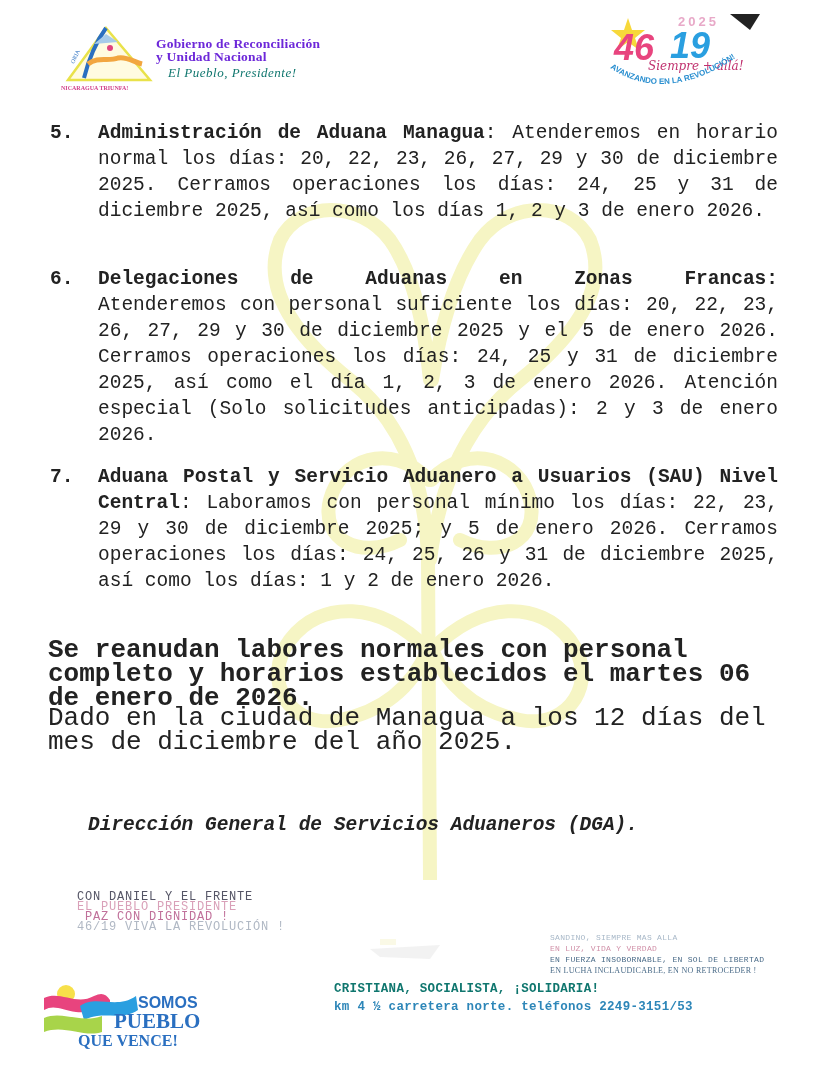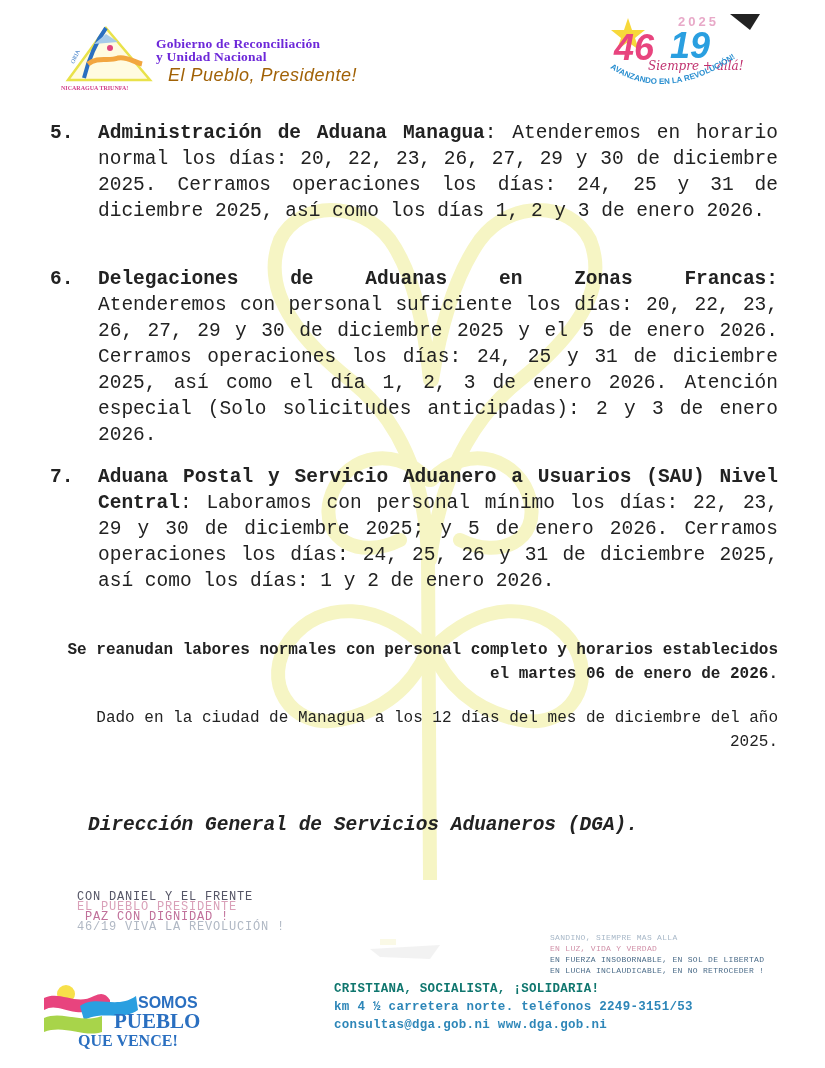--- a/index.html
+++ b/index.html
@@ -5,33 +5,33 @@
   html, body { margin: 0; padding: 0; }
   body {
     width: 825px; height: 1068px; background: #ffffff; position: relative; overflow: hidden;
     font-family: "Liberation Mono", "DejaVu Sans Mono", monospace; color: #222;
   }
   .watermark { position: absolute; left: 200px; top: 180px; width: 460px; height: 700px; z-index: 0; }
   .header { position: absolute; top: 0; left: 0; width: 825px; height: 105px; }
   .gov-logo { position: absolute; left: 58px; top: 22px; width: 105px; height: 70px; }
   .gov-text { position: absolute; left: 156px; top: 37px; }
   .gov-line { font-family: "Liberation Serif", "DejaVu Serif", serif; font-weight: bold; color: #6d28d9; font-size: 13.5px; line-height: 13px; letter-spacing: 0.2px; }
-  .gov-slogan { font-family: Liberation Sans, sans-serif; font-style: italic; color: #a16207; font-size: 18px; margin-top: 2px; margin-left: 12px; letter-spacing: 0.5px; }
+  .gov-slogan { font-family: Liberation Serif, serif; font-style: italic; color: #0f766e; font-size: 13px; margin-top: 2px; margin-left: 12px; letter-spacing: 0.5px; }
   .badge-4619 { position: absolute; left: 600px; top: 8px; width: 165px; height: 90px; }
   .content { position: absolute; left: 0; top: 0; width: 825px; z-index: 1; }
   .item { position: absolute; left: 50px; width: 728px; font-size: 19.5px; line-height: 26px; }
   .item .num { position: absolute; left: 0; top: 0; font-weight: bold; }
   .item .body { margin-left: 48px; text-align: justify; text-align-last: left; }
   .bold { font-weight: bold; }
-  .para { position: absolute; left: 48px; width: 730px; font-size: 16px; line-height: 24px; text-align: right; }
+  .para { position: absolute; left: 48px; width: 730px; font-size: 26px; line-height: 24px; text-align: left; }
   .signature { position: absolute; left: 88px; top: 814px; font-size: 19.5px; font-weight: bold; font-style: italic; }
   .footer-left-text { position: absolute; left: 77px; top: 892px; font-size: 12px; line-height: 10px; letter-spacing: 0.8px; }
   .footer-right-text { position: absolute; left: 550px; top: 932px; font-size: 8px; line-height: 11px; letter-spacing: 0.3px; }
   .fl0 { color: #556; } .fl1 { color: #d9a0b8; } .fl2 { color: #c0709a; padding-left: 8px; } .fl3 { color: #b0b8c4; }
-  .fr0 { color: #a8b8c8; } .fr1 { color: #d090a8; } .fr2 { color: #4a6b88; } .fr3 { color: #4a6b88; }
+  .fr0 { color: #a8b8c8; } .fr1 { color: #d090a8; } .fr2 { color: #4a6b88; } .fr3 { color: #4a6b88; font-family: Liberation Serif, serif; }
   .somos { position: absolute; left: 40px; top: 980px; width: 170px; height: 70px; }
   .contact { position: absolute; left: 334px; top: 980px; font-size: 12.5px; line-height: 18px; font-weight: bold; letter-spacing: 0.3px; }
   .contact .c0 { color: #0f766e; }
   .contact .c1, .contact .c2, .contact .c3 { color: #2d86b8; }
   .footer-emblem { position: absolute; left: 360px; top: 935px; width: 90px; height: 30px; opacity: 0.25; }
 </style>
 </head>
 <body>
 
 <svg class="watermark" viewBox="0 0 460 700">
@@ -118,14 +118,13 @@
   <path d="M40 26 C56 14 76 30 96 16 L98 30 C80 42 64 30 44 40 Z" fill="#2a9fe0"></path>
   <path d="M4 38 C22 30 40 44 62 36 L62 52 C44 58 24 44 4 52 Z" fill="#a8d44a"></path>
   <text x="98" y="28" font-size="16" font-weight="bold" fill="#2a6fc0" font-family="Liberation Sans, sans-serif">SOMOS</text>
   <text x="74" y="48" font-size="21" font-weight="bold" fill="#2a6fc0" font-family="Liberation Serif, serif">PUEBLO</text>
   <text x="38" y="66" font-size="16" font-weight="bold" fill="#2a6fc0" font-family="Liberation Serif, serif">QUE VENCE!</text>
 </svg>
 
 <div class="contact">
   <div class="c0">CRISTIANA, SOCIALISTA, ¡SOLIDARIA!</div>
   <div class="c2">km 4 ½ carretera norte. teléfonos 2249-3151/53</div>
-  <div class="c3">consultas@dga.gob.ni www.dga.gob.ni</div>
 </div>
 
 </body></html>

